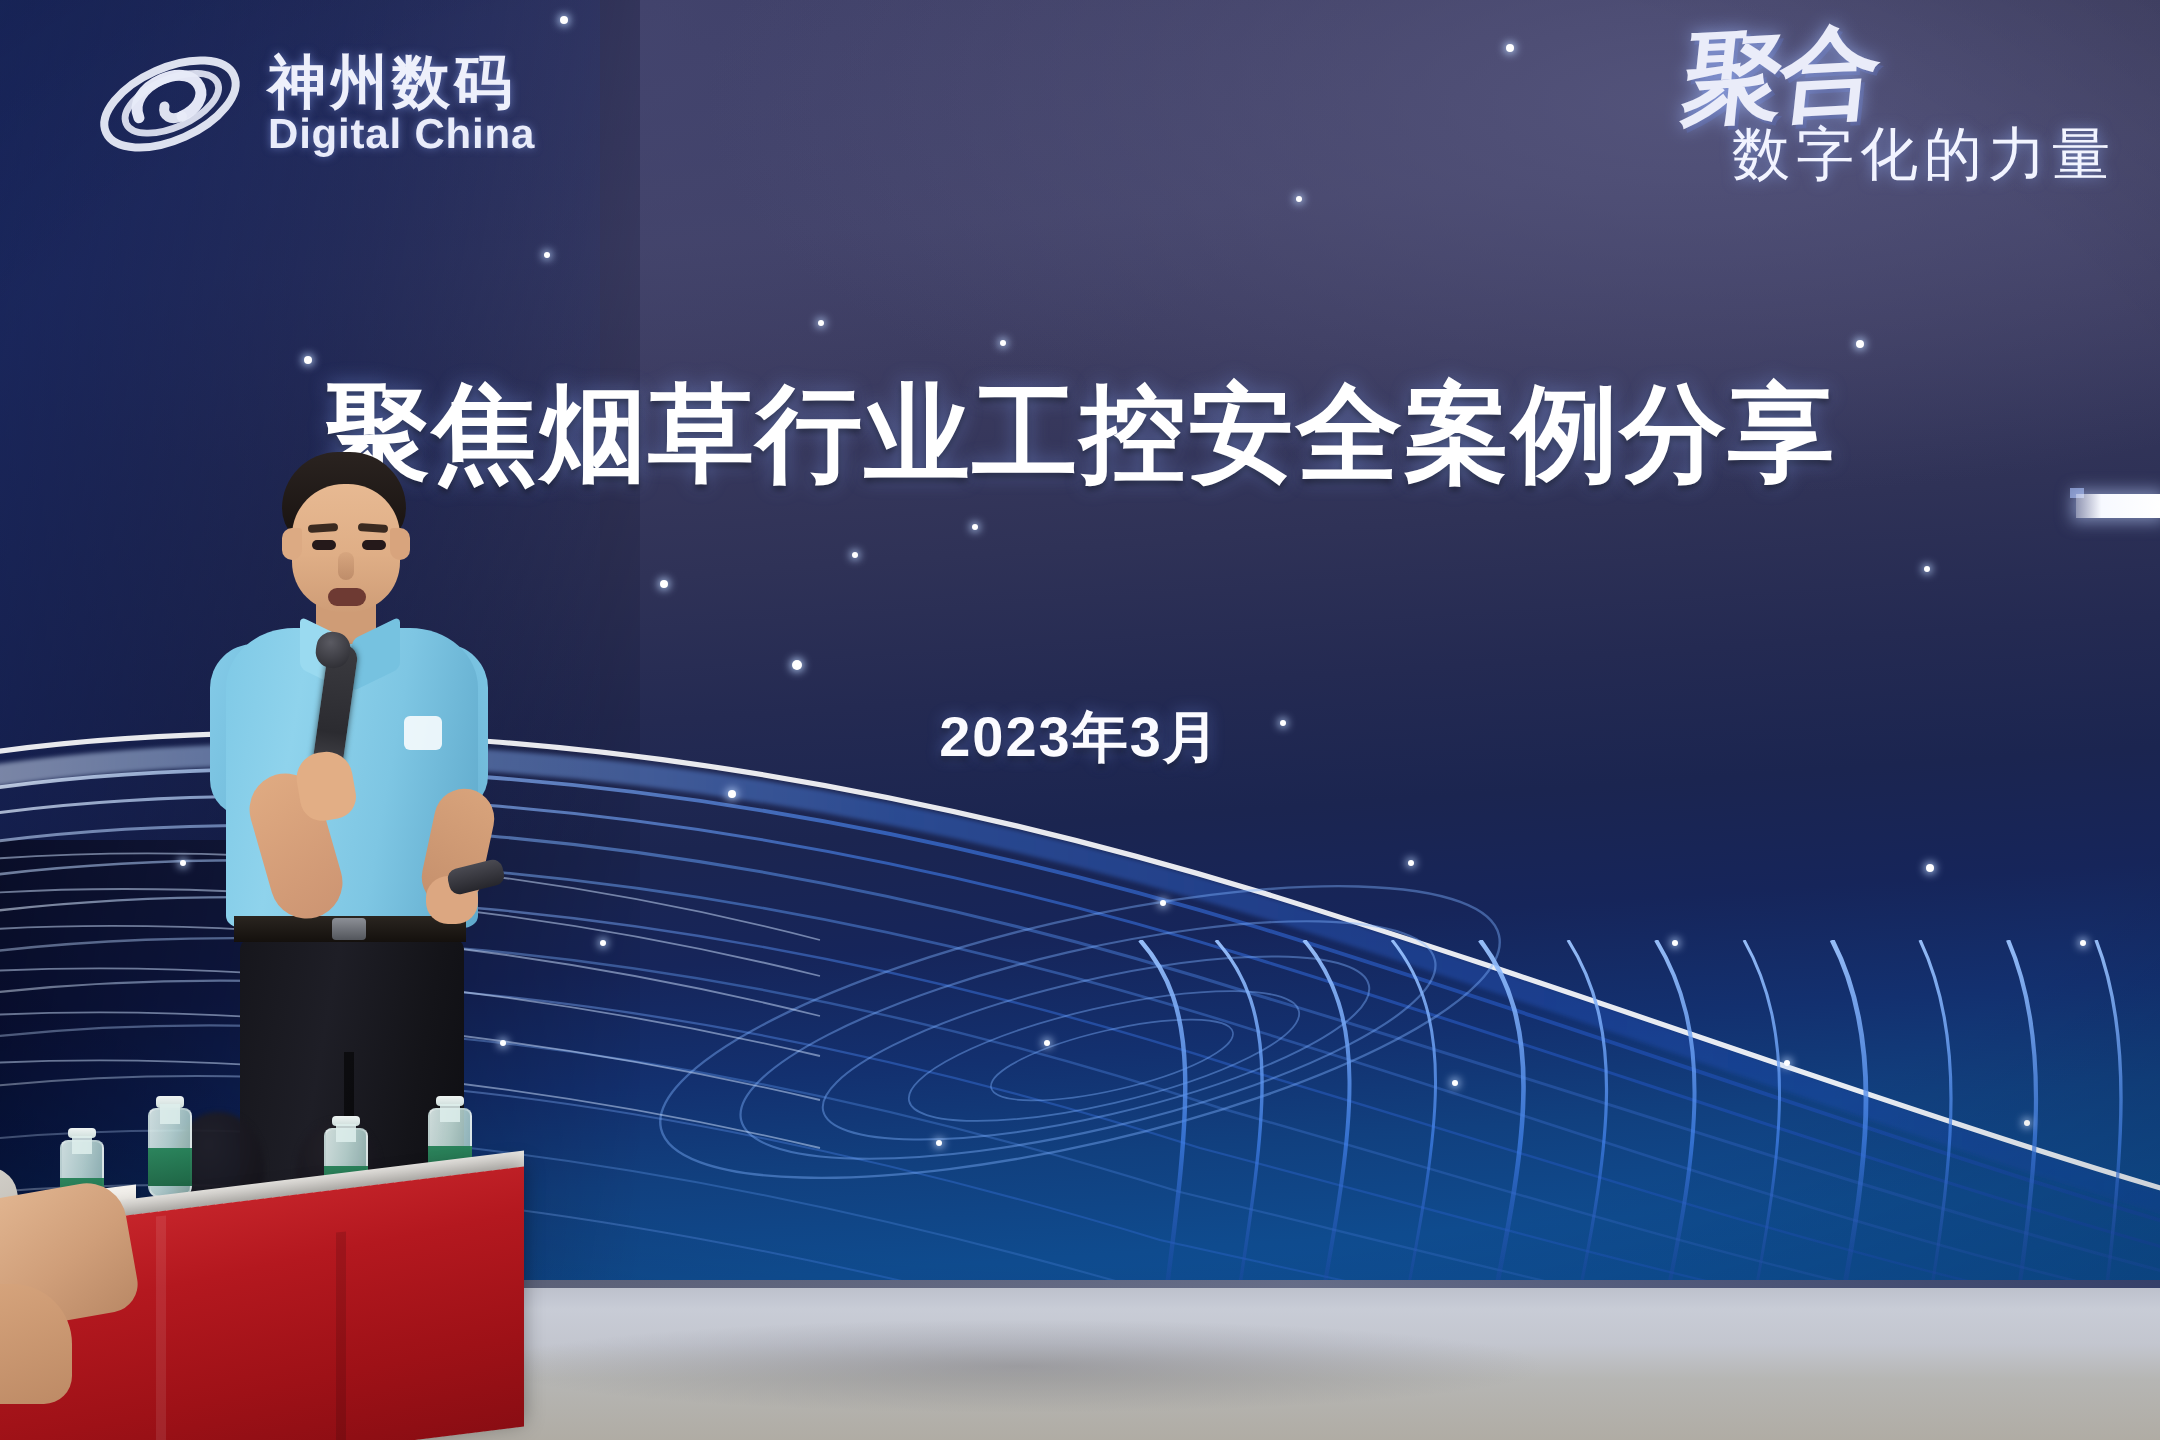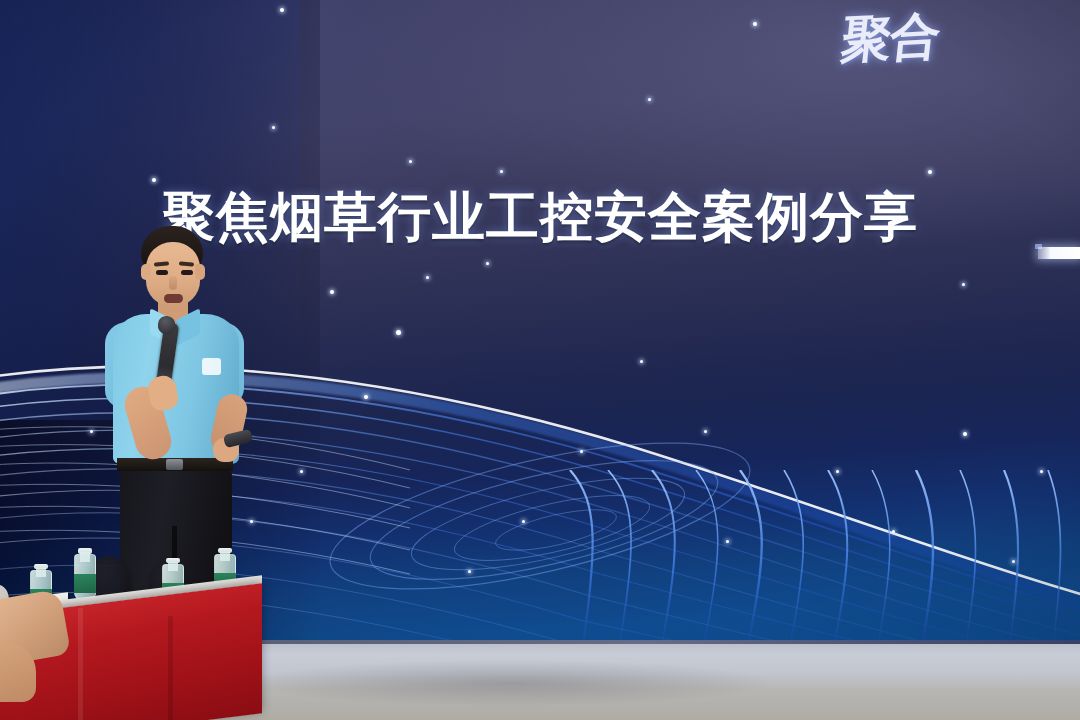--- a/index.html
+++ b/index.html
@@ -484,26 +484,44 @@
       <span class="particle" style="left:1012px;top:560px;width:3px;height:3px;"></span>
       <span class="particle" style="left:152px;top:178px;width:4px;height:4px;"></span>
       <span class="particle" style="left:90px;top:430px;width:3px;height:3px;"></span>
     </div>
 
     <div class="led-vignette"></div>
 
     <div class="edge-bar-stub"></div>
     <div class="edge-bar"></div>
 
+    <div class="dc-logo">
+      <span class="dc-mark">
+        <svg width="78" height="60" viewBox="0 0 78 60">
+          <g transform="rotate(-24 39 30)" fill="none" stroke="#e8ebf8" stroke-linecap="round">
+            <ellipse cx="39" cy="30" rx="35" ry="18" stroke-width="4" opacity="0.95"></ellipse>
+            <ellipse cx="40" cy="30" rx="25" ry="12" stroke-width="3.4" opacity="0.9"></ellipse>
+            <path d="M22,30 C22,22 30,17 40,17 C50,17 56,22 56,28 C56,34 50,38 42,38" stroke-width="5.5" opacity="0.98"></path>
+            <path d="M42,38 C36,38 33,34 36,30" stroke-width="5" opacity="0.95"></path>
+          </g>
+        </svg>
+      </span>
+      <span class="dc-text">
+        <span class="dc-cn">神州数码</span><br>
+        <span class="dc-en">Digital China</span>
+      </span>
+    </div>
 
     <div class="event-logo">
       <div class="event-brush">聚合</div>
+      <div class="event-sub">数字化的力量</div>
     </div>
 
     <div class="slide-title">聚焦烟草行业工控安全案例分享</div>
+    <div class="slide-date">2023年3月</div>
   </div>
 
   <div class="stage-floor"></div>
   <div class="stage-floor-line"></div>
   <div class="floor-shadow"></div>
 
   <div class="speaker">
     <div class="sp-pants"></div>
     <div class="sp-leg-split"></div>
     <div class="sp-shoe-l"></div>

